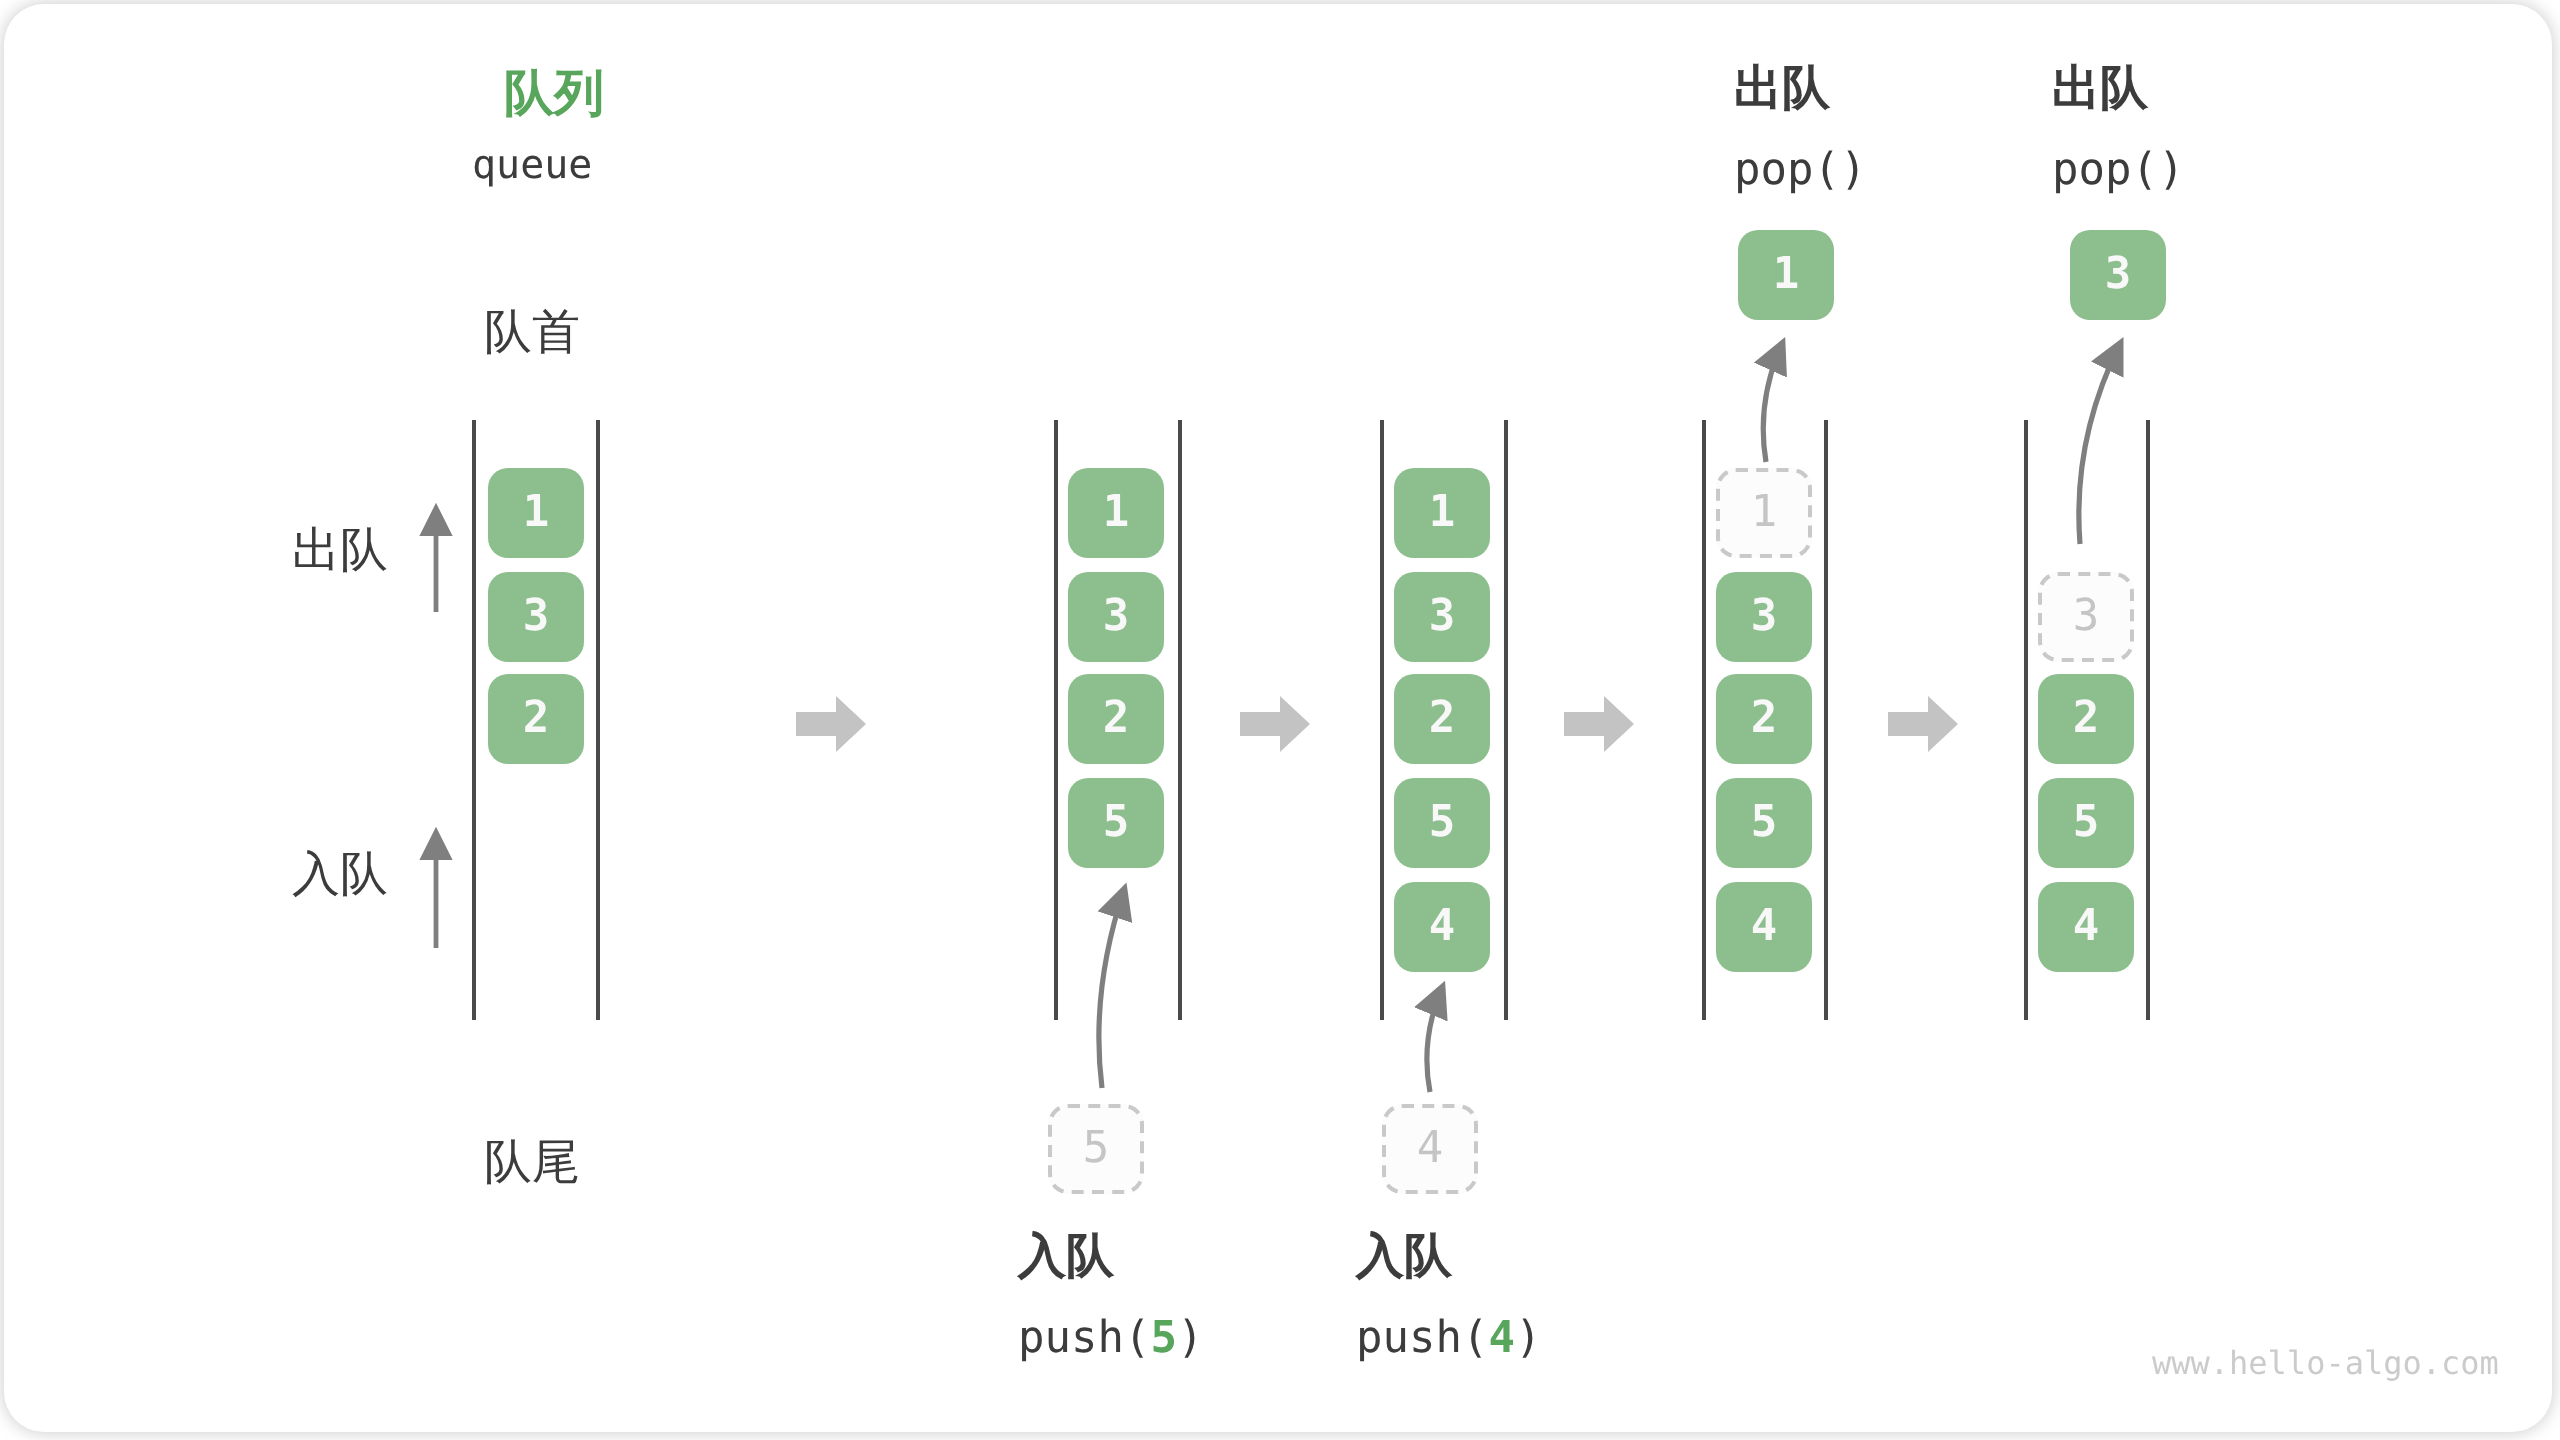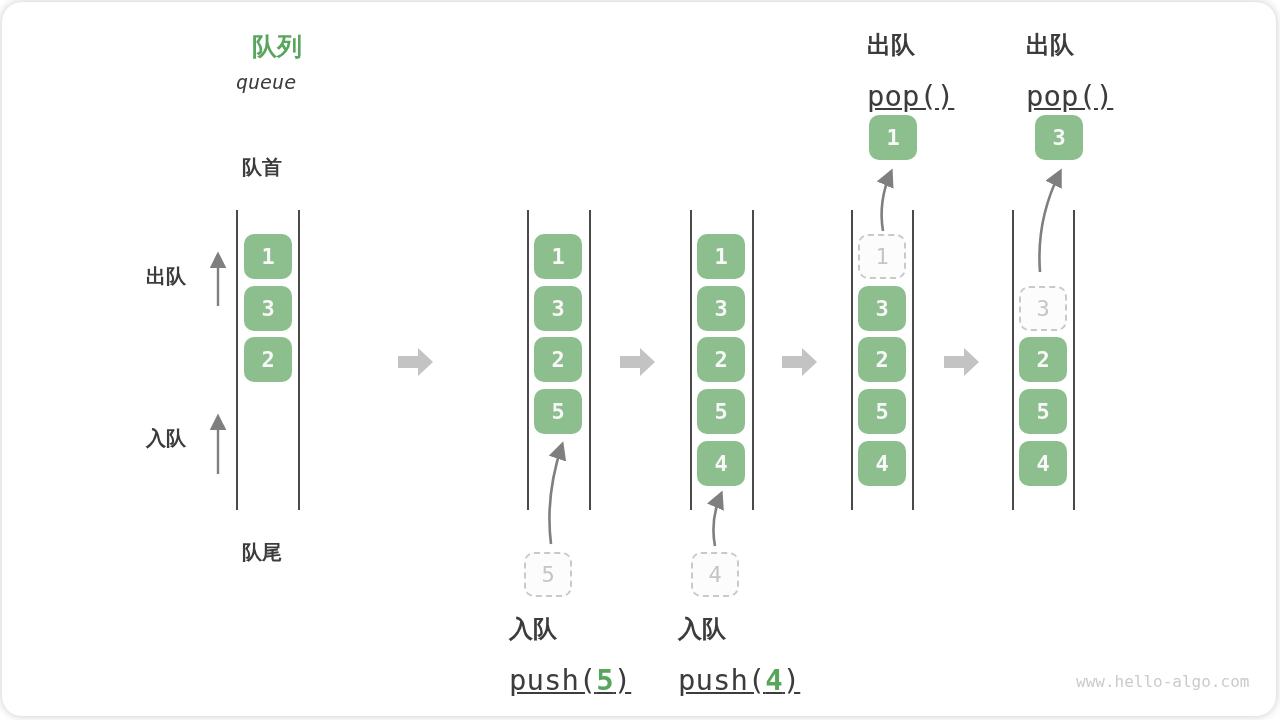--- a/index.html
+++ b/index.html
@@ -7,35 +7,35 @@
     --text_dark:#3C3C3C; --wall:#4A4A4A; --block_arrow:#C3C3C3;
     --curve_arrow:#7F7F7F; --ghost_border:#C9C9C9; --ghost_bg:#FCFCFC;
     --ghost_text:#C5C5C5; --watermark_text:#CBCBCB;
   }
   html,body{margin:0;padding:0;background:#ffffff;}
   .stage{position:relative;width:1280px;height:720px;overflow:hidden;
          font-family:"Liberation Sans","DejaVu Sans",sans-serif;color:var(--text_dark);}
   .card{position:absolute;left:2px;top:2px;width:1274px;height:714px;border-radius:20px;
         background:#ffffff;box-shadow:0 0 9px rgba(0,0,0,0.22);}
   .abs{position:absolute;}
-  .zh{font-weight:700;font-size:20px;line-height:28px;color:var(--text_dark);}
+  .zh{font-weight:400;font-size:24px;line-height:28px;color:var(--text_dark);}
   .title-zh{font-weight:700;font-size:25px;color:var(--green_title);}
-  .mono{font-family:"DejaVu Sans Mono","Liberation Mono",monospace;font-style:italic;}
+  .mono{font-family:"DejaVu Sans Mono","Liberation Mono",monospace;}
   .title-en{font-size:20px;color:var(--text_dark);}
   .wall{position:absolute;width:1.5px;height:300px;top:210px;background:var(--wall);}
   .cell{position:absolute;width:48px;height:45px;border-radius:10px;box-sizing:border-box;
         background:var(--green_cell);color:var(--cell_text);
         font-family:"DejaVu Sans Mono","Liberation Mono",monospace;font-weight:700;font-size:22px;
         display:flex;align-items:center;justify-content:center;}
   .cell.ghost{background:var(--ghost-bg,#FCFCFC);background:var(--ghost_bg);
         border:2px dashed var(--ghost_border);color:var(--ghost_text);font-weight:400;}
   .op{position:absolute;}
   .op-zh{font-weight:700;font-size:24px;line-height:28px;color:var(--text_dark);}
-  .op-code{font-family:"DejaVu Sans Mono","Liberation Mono",monospace;font-size:29px;
-           line-height:26px;margin-top:24px;color:var(--text_dark);text-decoration:underline;}
+  .op-code{font-family:"DejaVu Sans Mono","Liberation Mono",monospace;font-size:22px;
+           line-height:26px;margin-top:14px;color:var(--text_dark);}
   .op-code .arg{color:var(--green_title);font-weight:700;}
   .watermark{font-family:"DejaVu Sans Mono","Liberation Mono",monospace;font-size:16px;
              color:var(--watermark_text);}
   svg{display:block;overflow:visible;}
 </style>
 </head>
 <body>
 
 <div class="stage">
   <div class="card"></div>
@@ -44,21 +44,21 @@
     <defs>
       <marker id="ah" markerWidth="9" markerHeight="9" refX="5.5" refY="3.5" orient="auto">
         <path d="M0,0 L7,3.5 L0,7 Z" fill="var(--curve_arrow)"></path>
       </marker>
     </defs>
   </svg>
 
   <div class="abs title-zh" style="left:252px;top:30px">队列</div>
   <div class="abs mono title-en" style="left:236px;top:70px">queue</div>
   <div class="abs zh" style="left:242px;top:153px">队首</div>
-  <div class="abs zh" style="left:242px;top:538px">队尾</div>
+  <div class="abs zh" style="left:242px;top:568px">队尾</div>
 
   <div class="abs zh" style="left:146px;top:262px">出队</div>
   <svg class="abs" style="left:210px;top:246px" width="16" height="62">
     <line x1="8" y1="60" x2="8" y2="9" stroke="var(--curve_arrow)" stroke-width="2.4" marker-end="url(#ah)"></line>
   </svg>
   <div class="abs zh" style="left:146px;top:424px">入队</div>
   <svg class="abs" style="left:210px;top:408px" width="16" height="68">
     <line x1="8" y1="66" x2="8" y2="9" stroke="var(--curve_arrow)" stroke-width="2.4" marker-end="url(#ah)"></line>
   </svg>
 

